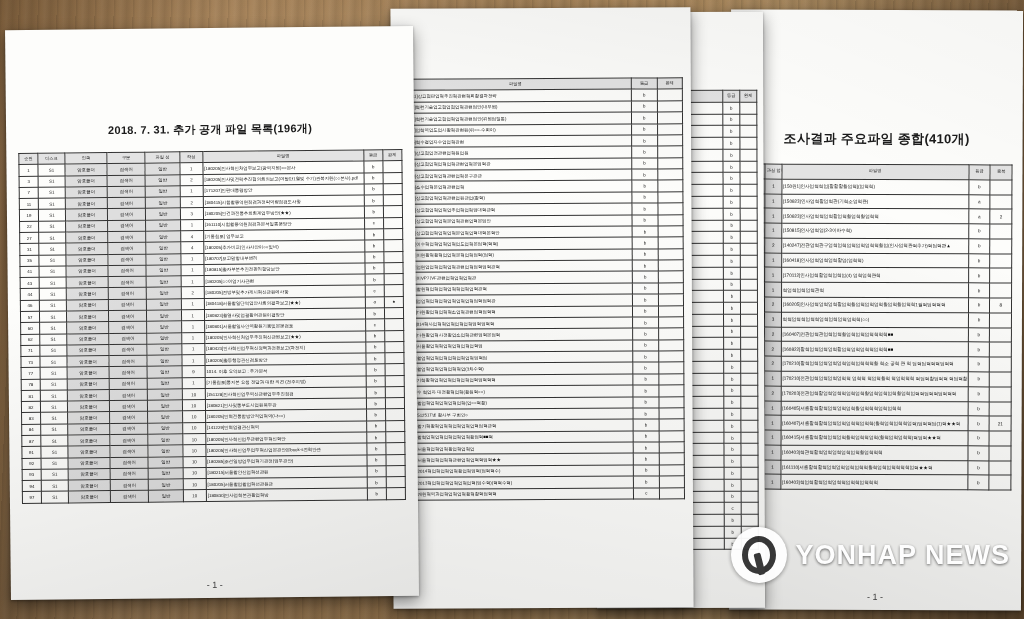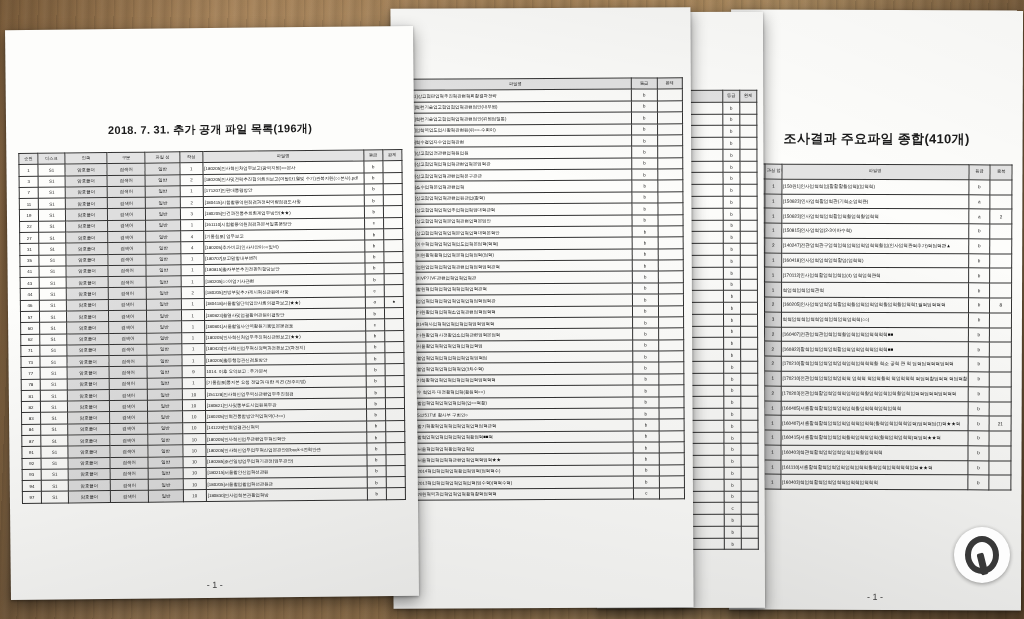--- a/index.html
+++ b/index.html
@@ -1145,14 +1145,15 @@
             </tr>
           </tbody>
       </table>
     </div>
     <div class="pagenum">- 1 -</div>
     <div class="light"></div>
   </div>
 
   <div class="watermark">
     <div class="wm-logo"></div>
+    <div class="wm-text">YONHAP NEWS</div>
   </div>
 </div>
 
 </body></html>

